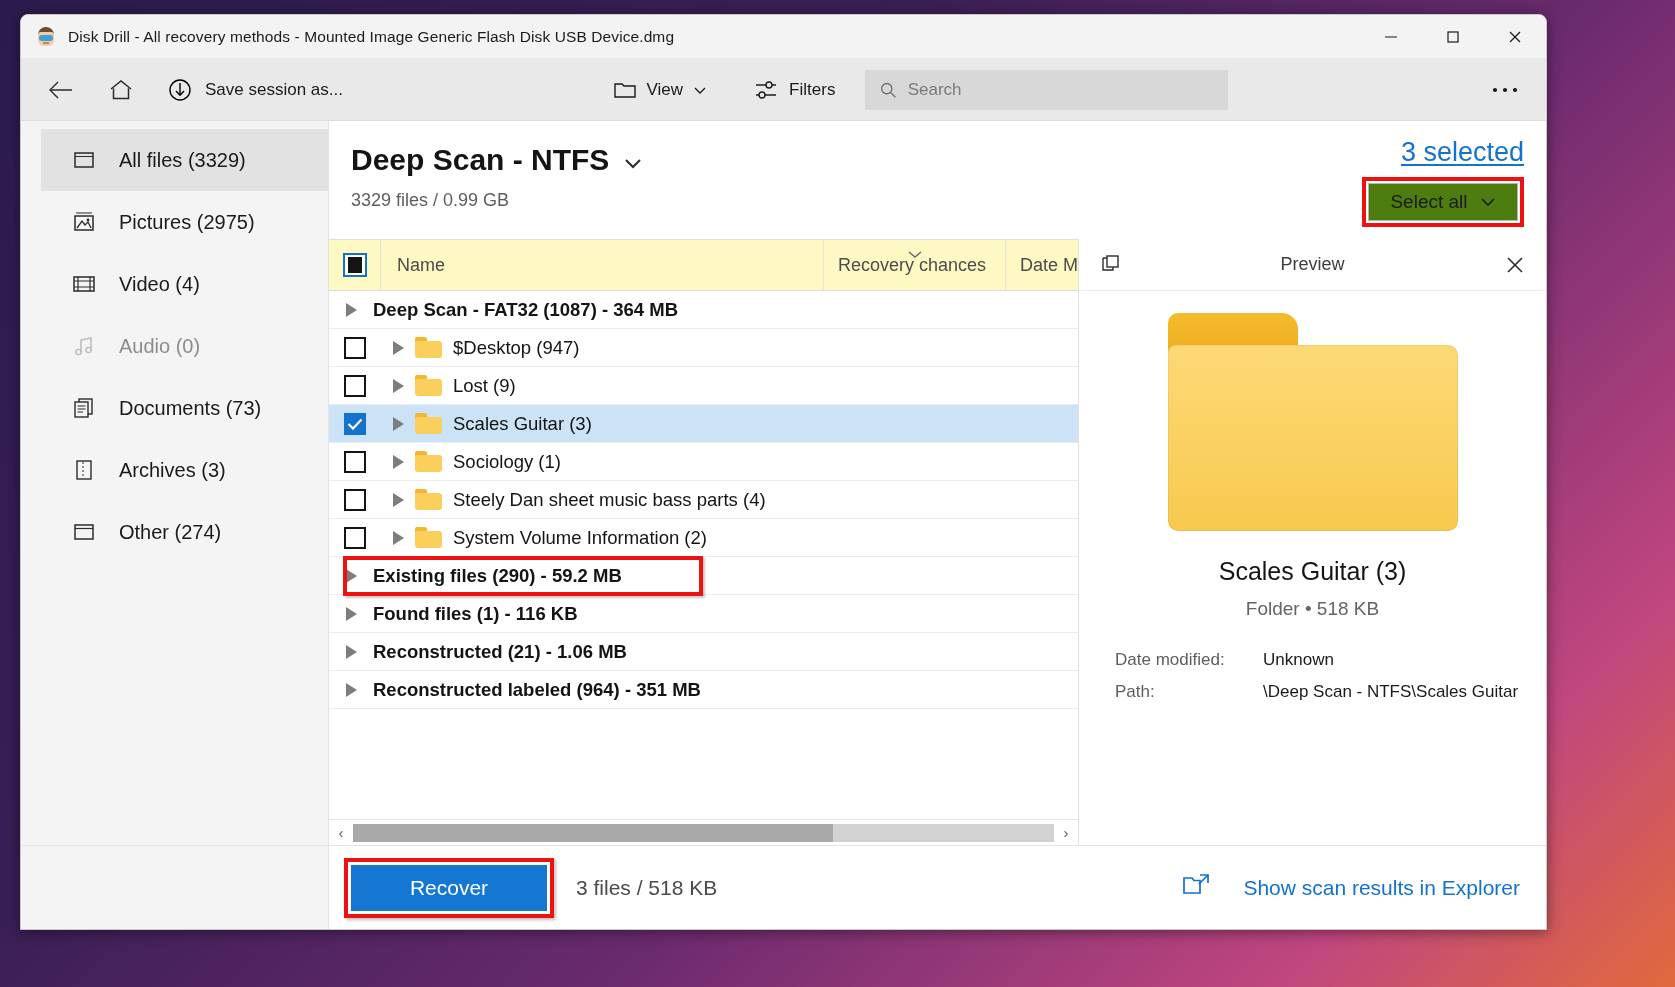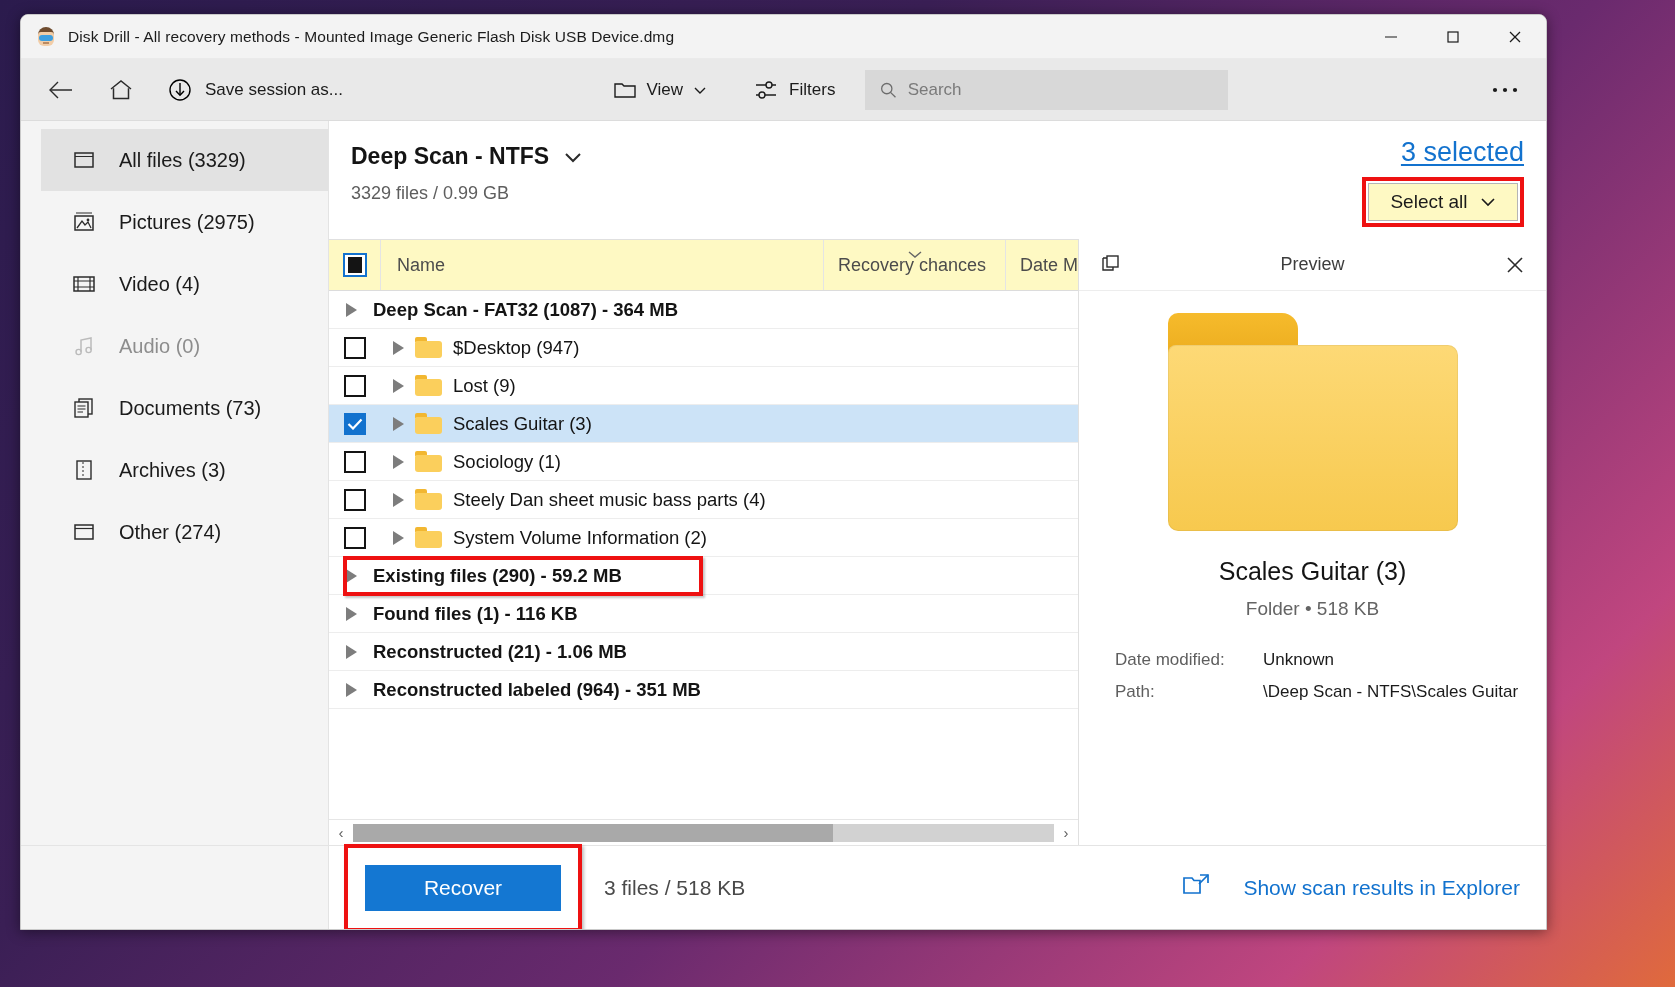--- a/index.html
+++ b/index.html
@@ -120,42 +120,42 @@
   .side-item.active { background: #e2e2e2; }
   .side-item.disabled { color: #8d8d8d; }
   .side-item.disabled .s-ico { opacity: .55; }
   .s-ico { width: 26px; height: 26px; flex: 0 0 26px; color: #2b2b2b; }
   .side-item.disabled .s-ico { color: #8d8d8d; }
 
   
   .main { flex: 1 1 auto; display: flex; flex-direction: column; min-width: 0; background:#fff; }
   .main-head { padding: 22px 0 0 22px; position: relative; height: 118px; flex: 0 0 118px; }
   .scan-title {
-    font-size: 23px; font-weight: bold; color: #141414;
+    font-size: 30px; font-weight: bold; color: #141414;
     display: inline-flex; align-items: flex-start; gap: 14px;
   }
   .scan-title .chev { color: #2b2b2b; }
   .scan-sub { margin-top: 13px; font-size: 18px; color: #5e5e5e; }
 
   .sel-wrap {
     position: absolute; right: 22px; top: 16px;
     display: flex; flex-direction: column; align-items: flex-end;
   }
   .sel-count {
     font-size: 27px; color: #1272ce; text-decoration: underline;
     text-underline-offset: 3px;
   }
   .selectall-hl {
     margin-top: 9px;
     border: 4px solid #ee1111;
     padding: 2px;
     background: #fff;
   }
   .selectall {
-    border: 1px solid #b5b5b5; background: #fef9c3;
+    border: 1px solid #b5b5b5; background: #4d7c0f;
     height: 38px; min-width: 150px;
     display: flex; align-items: center; justify-content: center; gap: 12px;
     font-size: 19px; color: #1b1b1b; padding: 0 16px;
   }
 
   .content { flex: 1 1 auto; display: flex; min-height: 0; }
 
   
   .table-col { flex: 1 1 auto; display: flex; flex-direction: column; min-width: 0; }
   .thead {
@@ -268,21 +268,21 @@
   .footer {
     height: 84px; flex: 0 0 84px;
     background: #fff;
     border-top: 1px solid #e4e4e4;
     display: flex; align-items: center;
     position: relative;
   }
   .footer-left-pad { width: 308px; flex: 0 0 308px; background:#f4f4f4; height:100%; border-right:1px solid #e3e3e3;}
   .recover-hl {
     margin-left: 15px;
-    border: 4px solid #ee1111; padding: 17px; background:#fff;
+    border: 4px solid #ee1111; padding: 3px; background:#fff;
     box-shadow: 2px 2px 3px rgba(0,0,0,.25);
   }
   .recover-btn {
     width: 196px; height: 46px;
     background: #1477d2; color: #fff;
     display: flex; align-items: center; justify-content: center;
     font-size: 21px;
   }
   .files-sum { margin-left: 22px; font-size: 21px; color: #4a4a4a; }
   .explorer-link {

